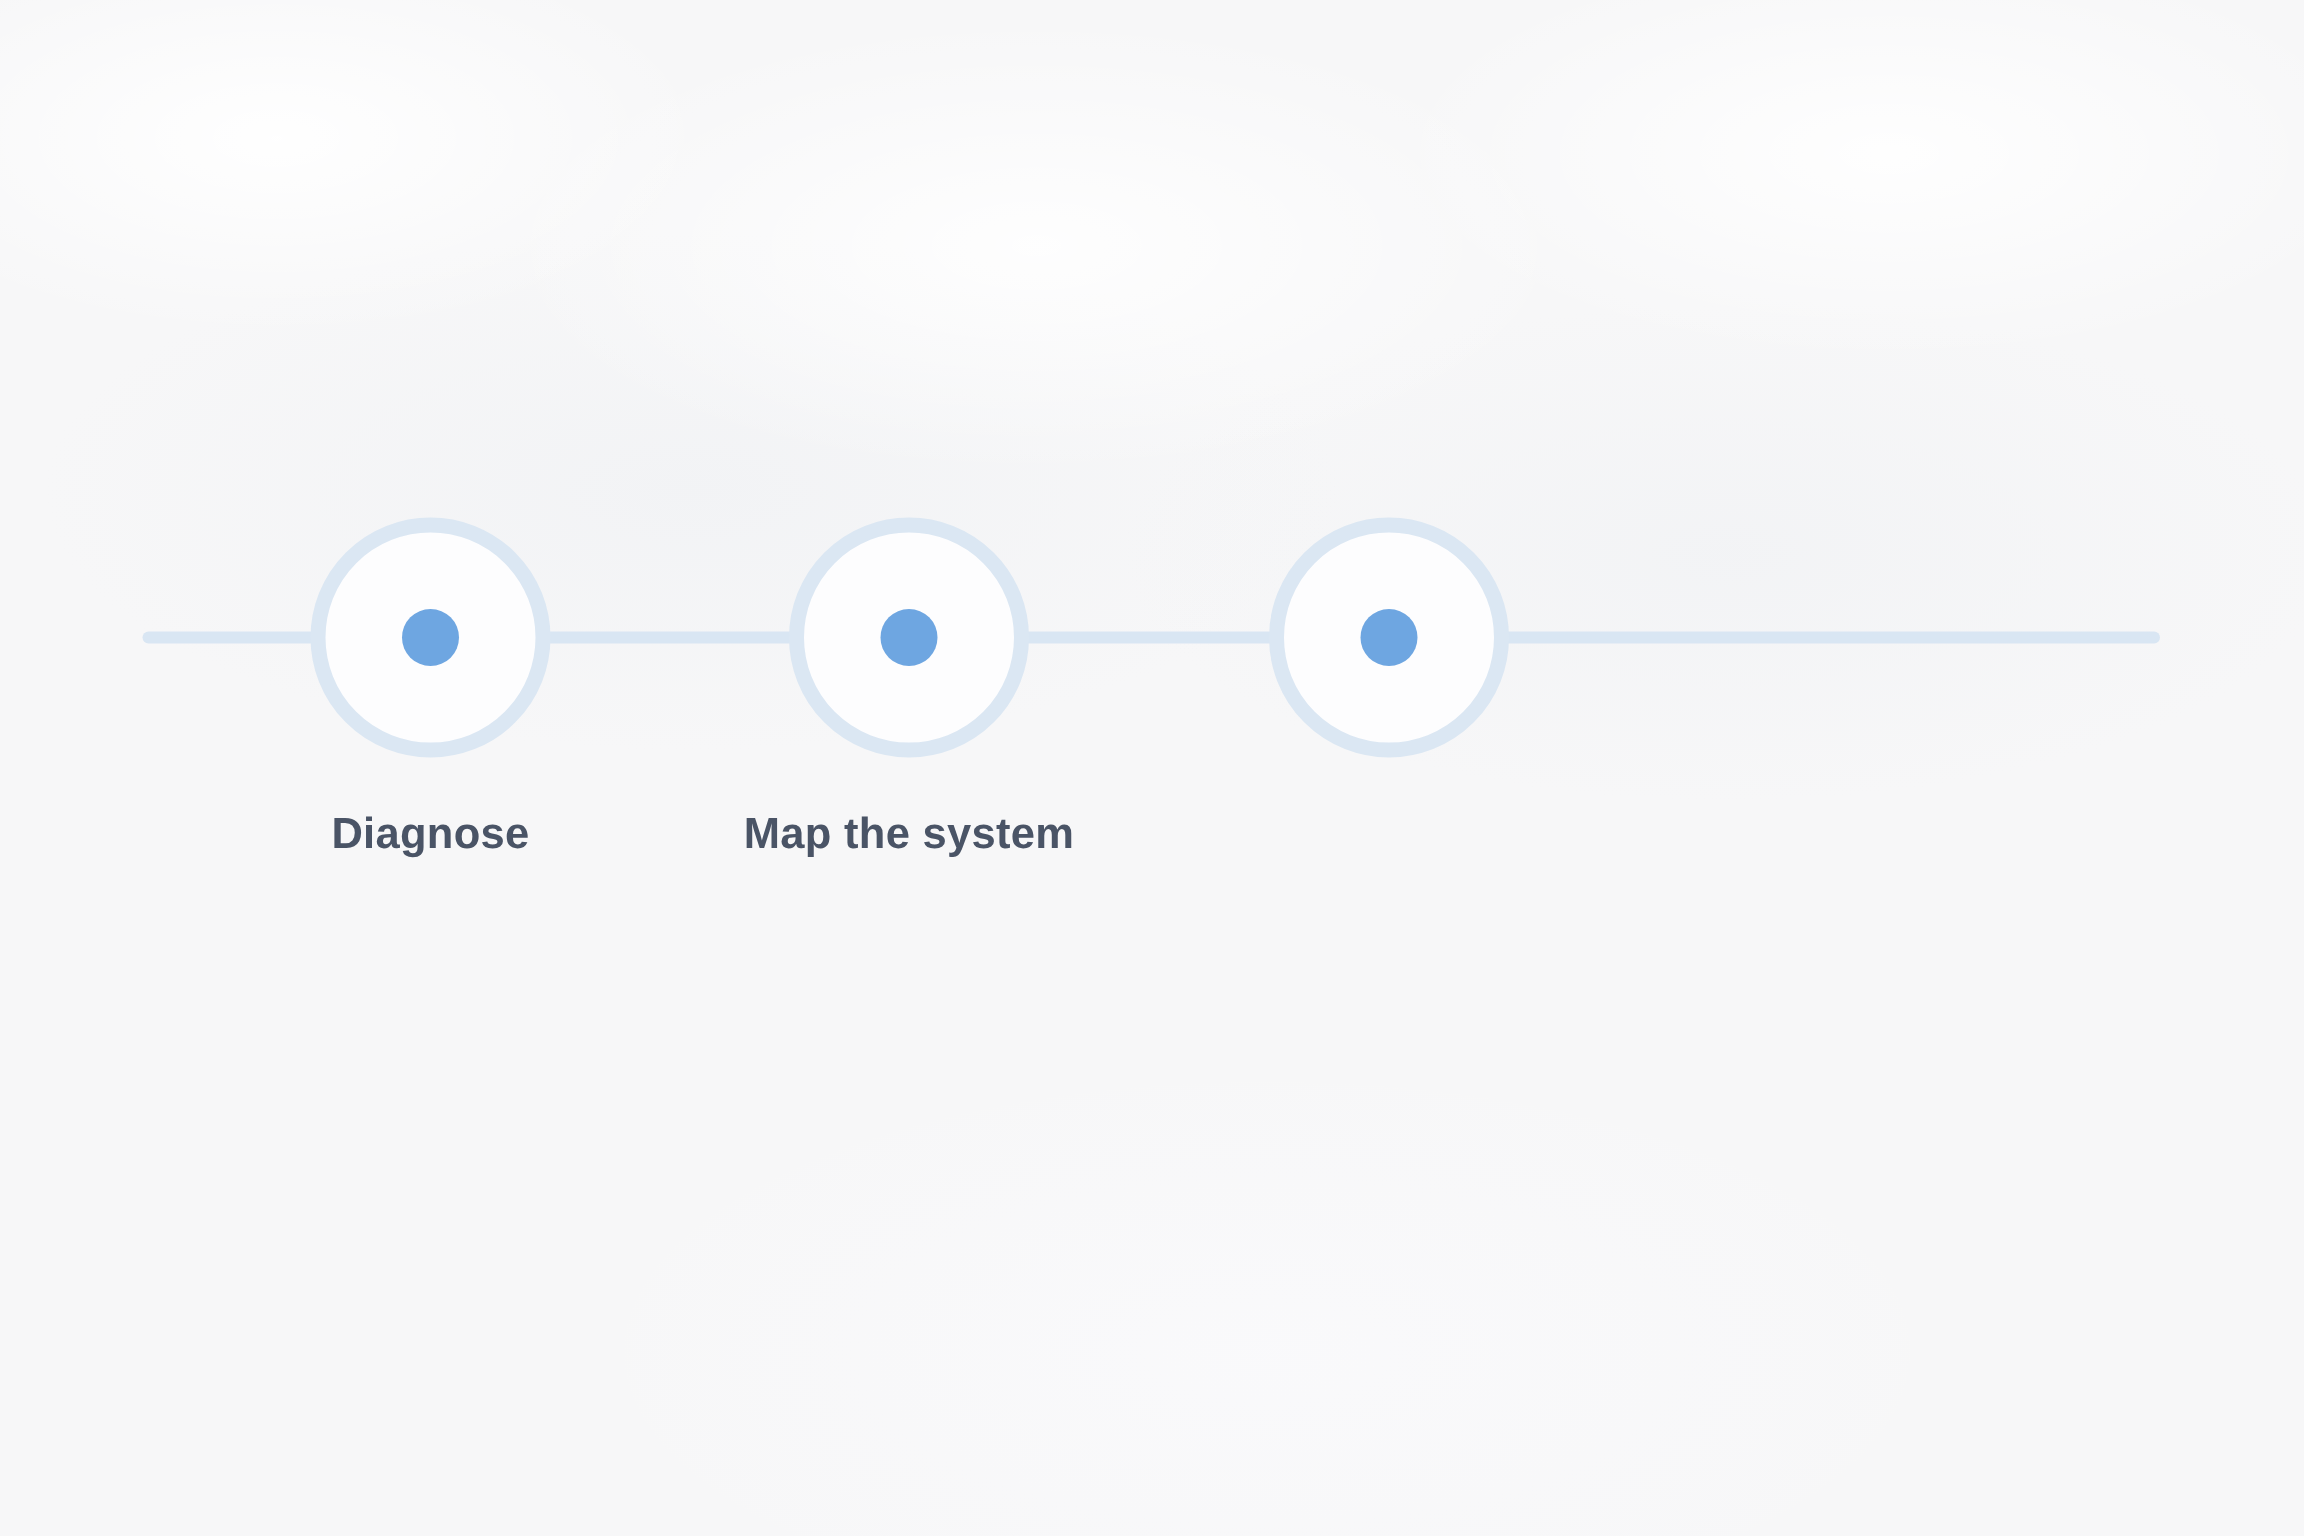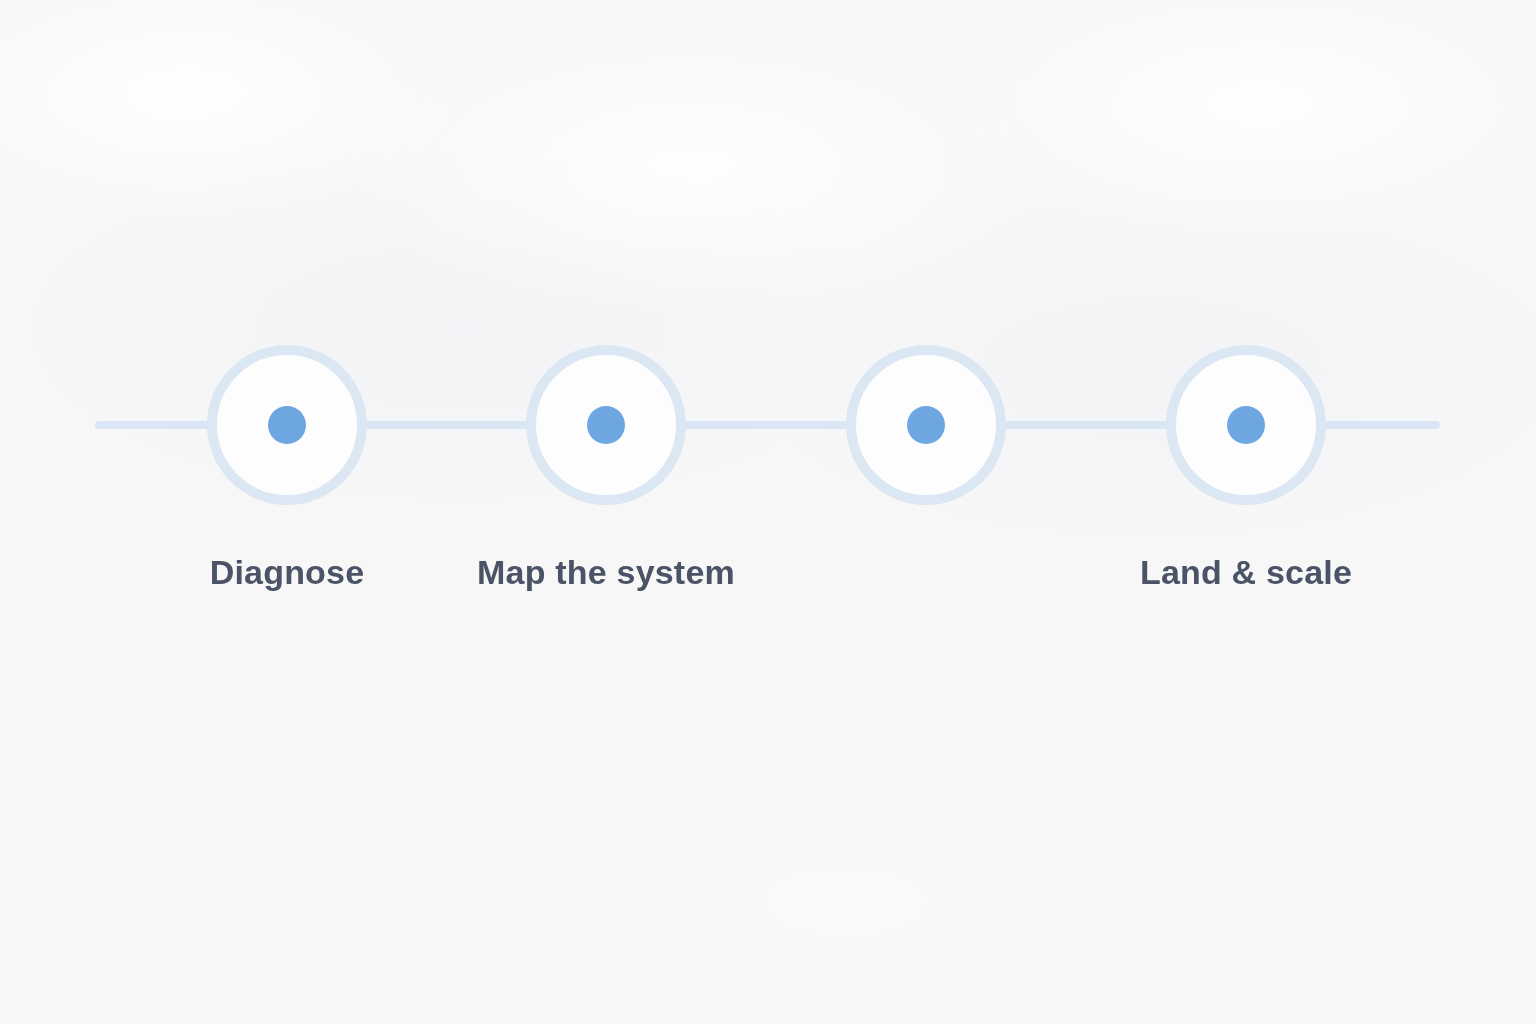--- a/index.html
+++ b/index.html
@@ -53,22 +53,22 @@
     display:flex;
     align-items:center;
     justify-content:center;
   }
   .dot{
     width:38px;height:38px;
     border-radius:50%;
     background:var(--dot);
   }
   .label{
-    margin-top:48px;
-    font-size:34px;
+    margin-top:35px;
+    font-size:29px;
     font-weight:600;
     letter-spacing:.2px;
     color:var(--label);
     white-space:nowrap;
     text-align:center;
   }
 </style>
 </head>
 <body>
 
@@ -89,20 +89,14 @@
     </div>
     <div class="label">Map the system</div>
   </div>
 
   <div class="step step-3">
     <div class="circle">
       <div class="dot"></div>
     </div>
   </div>
 
-  <div class="step step-4">
-    <div class="circle">
-      <div class="dot"></div>
-    </div>
-    <div class="label">Land &amp; scale</div>
-  </div>
 
 </div>
 
 </body></html>

